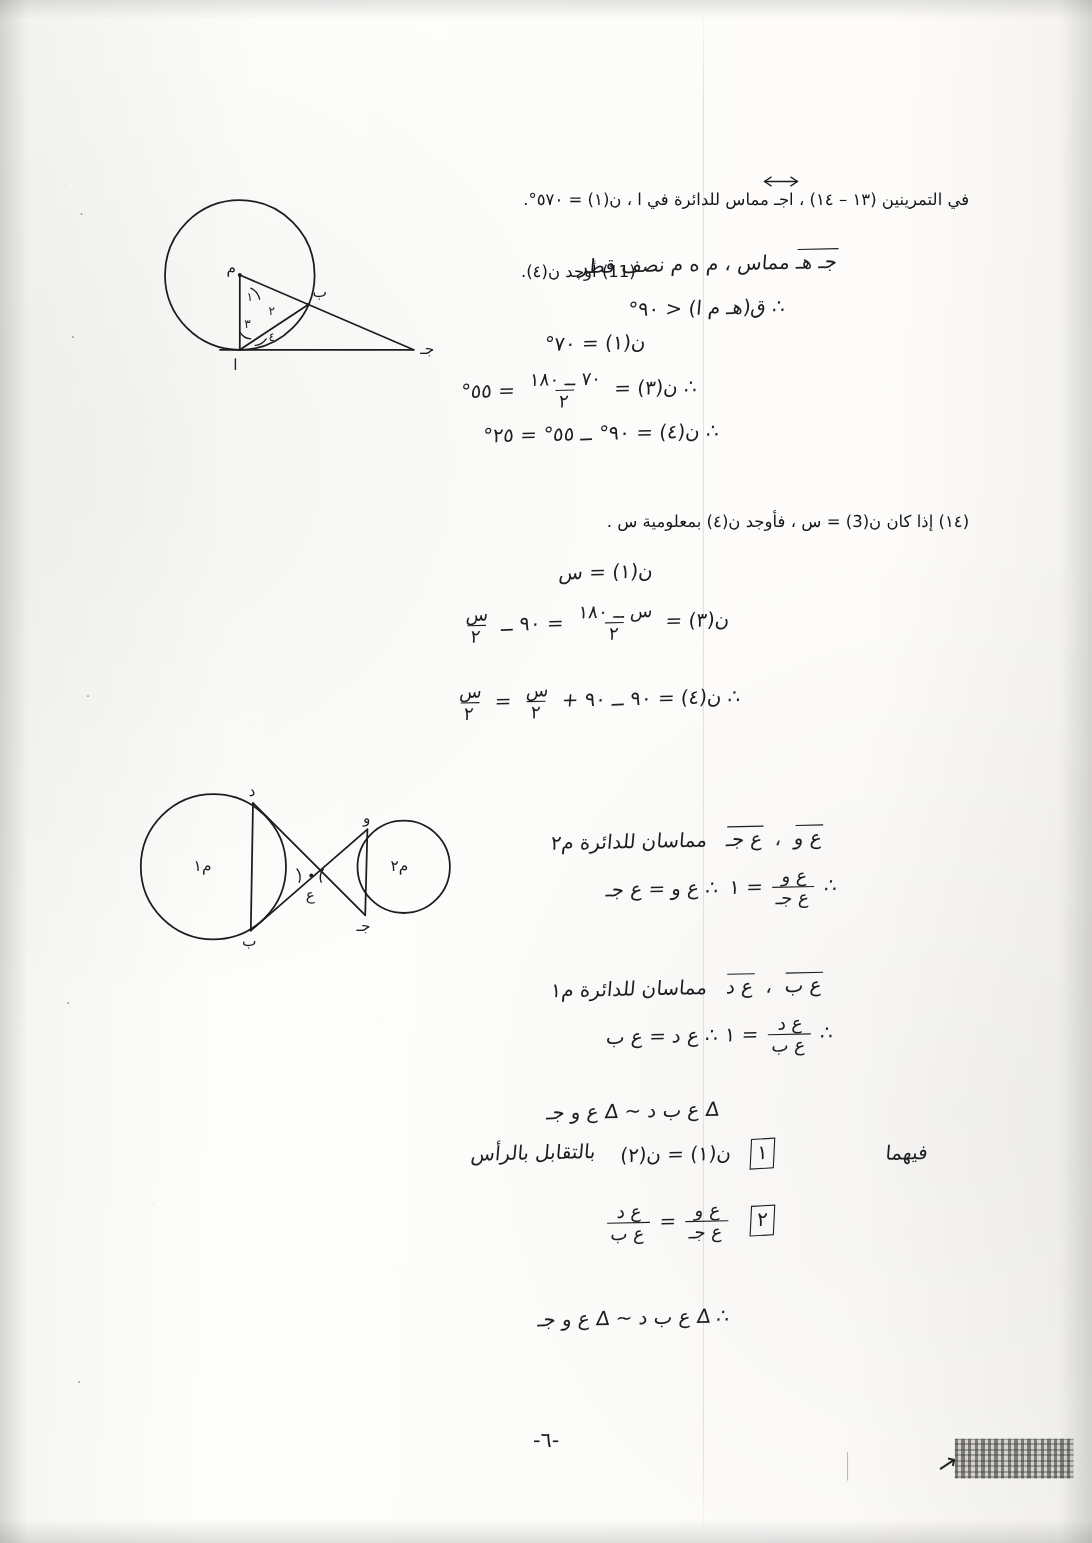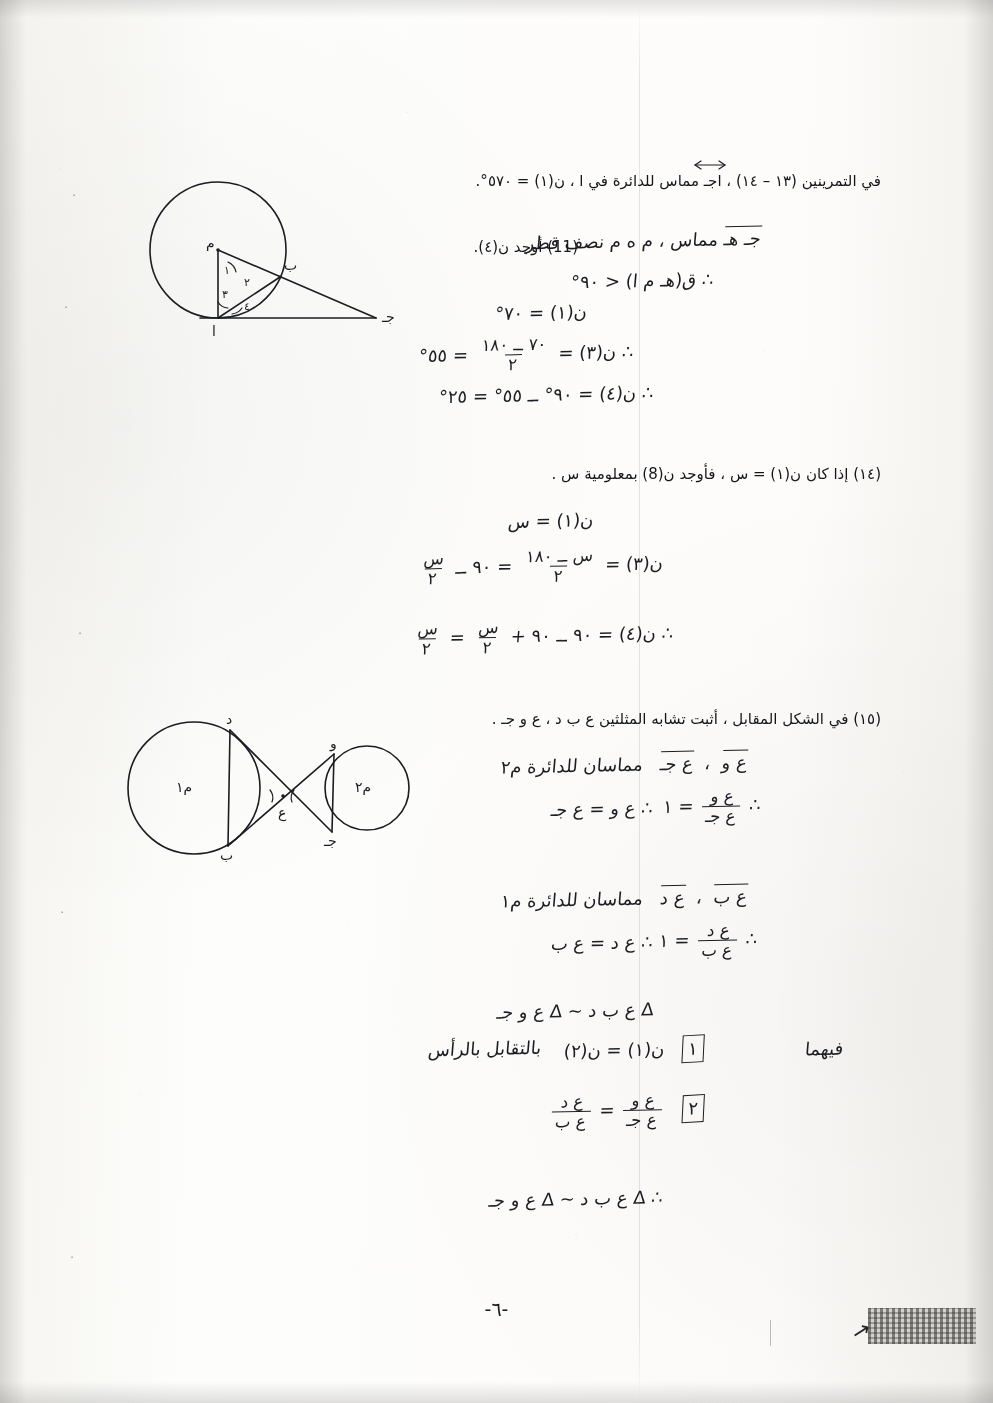--- a/index.html
+++ b/index.html
@@ -231,21 +231,21 @@
         <span class="den">٢</span>
       </span>
       <span>= ٥٥°</span>
     </span>
   </div>
 
   <div class="hand" style="right:340px; top:382px;">
     <span class="slant">∴ ن(٤) = ٩٠° ــ ٥٥° = ٢٥°</span>
   </div>
 
-  <div class="printed" style="right:112px; top:463px; width:560px;">(١٤) إذا كان ن(١) = س ، فأوجد ن(8) بمعلومية س .</div>
+  <div class="printed" style="right:112px; top:463px; width:560px;">(١٤) إذا كان ن(3) = س ، فأوجد ن(٤) بمعلومية س .</div>
 
   <div class="hand" style="right:400px; top:508px;">
     <span class="slant">ن(١) = س</span>
   </div>
 
   <div class="hand" style="right:330px; top:548px;">
     <span class="slant">
       <span>ن(٣) =</span>
       <span class="frac">
         <span class="num">س ــ ١٨٠</span>
@@ -267,21 +267,20 @@
         <span class="den">٢</span>
       </span>
       <span>=</span>
       <span class="frac">
         <span class="num">س</span>
         <span class="den">٢</span>
       </span>
     </span>
   </div>
 
-  <div class="printed" style="right:112px; top:708px; width:560px;">(١٥) في الشكل المقابل ، أثبت تشابه المثلثين ع ب د ، ع و جـ .</div>
 
   <svg class="fig" style="left:112px; top:706px;" width="330" height="170" viewBox="0 0 330 170">
 
     <circle class="ink" cx="82" cy="82" r="66"></circle>
     <text class="lbl" x="64" y="86">م١</text>
 
     <circle class="ink" cx="255" cy="82" r="42"></circle>
     <text class="lbl" x="243" y="86">م٢</text>
 
     <path class="ink" d="M118 24 L116 140"></path>

